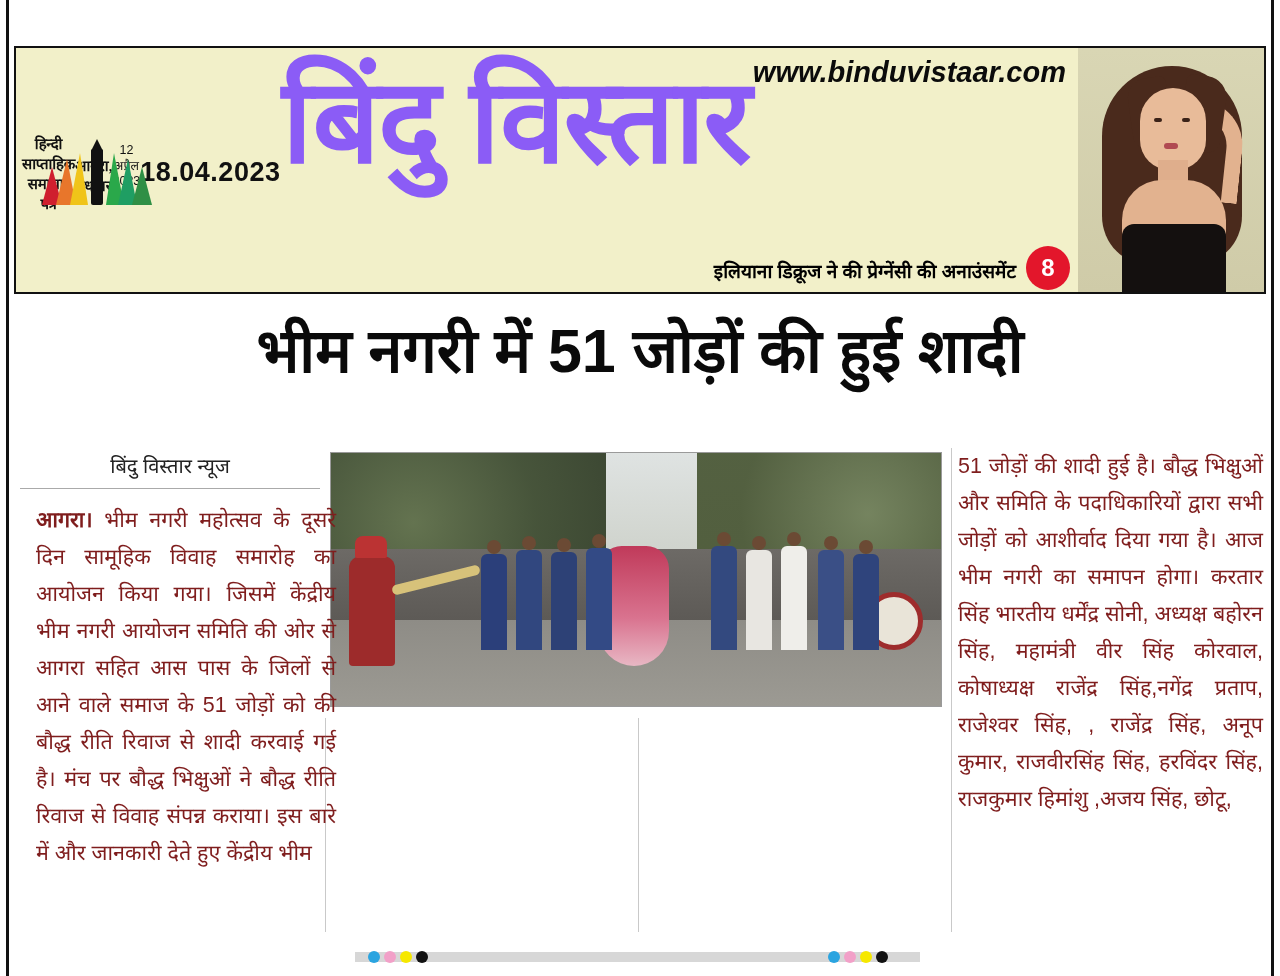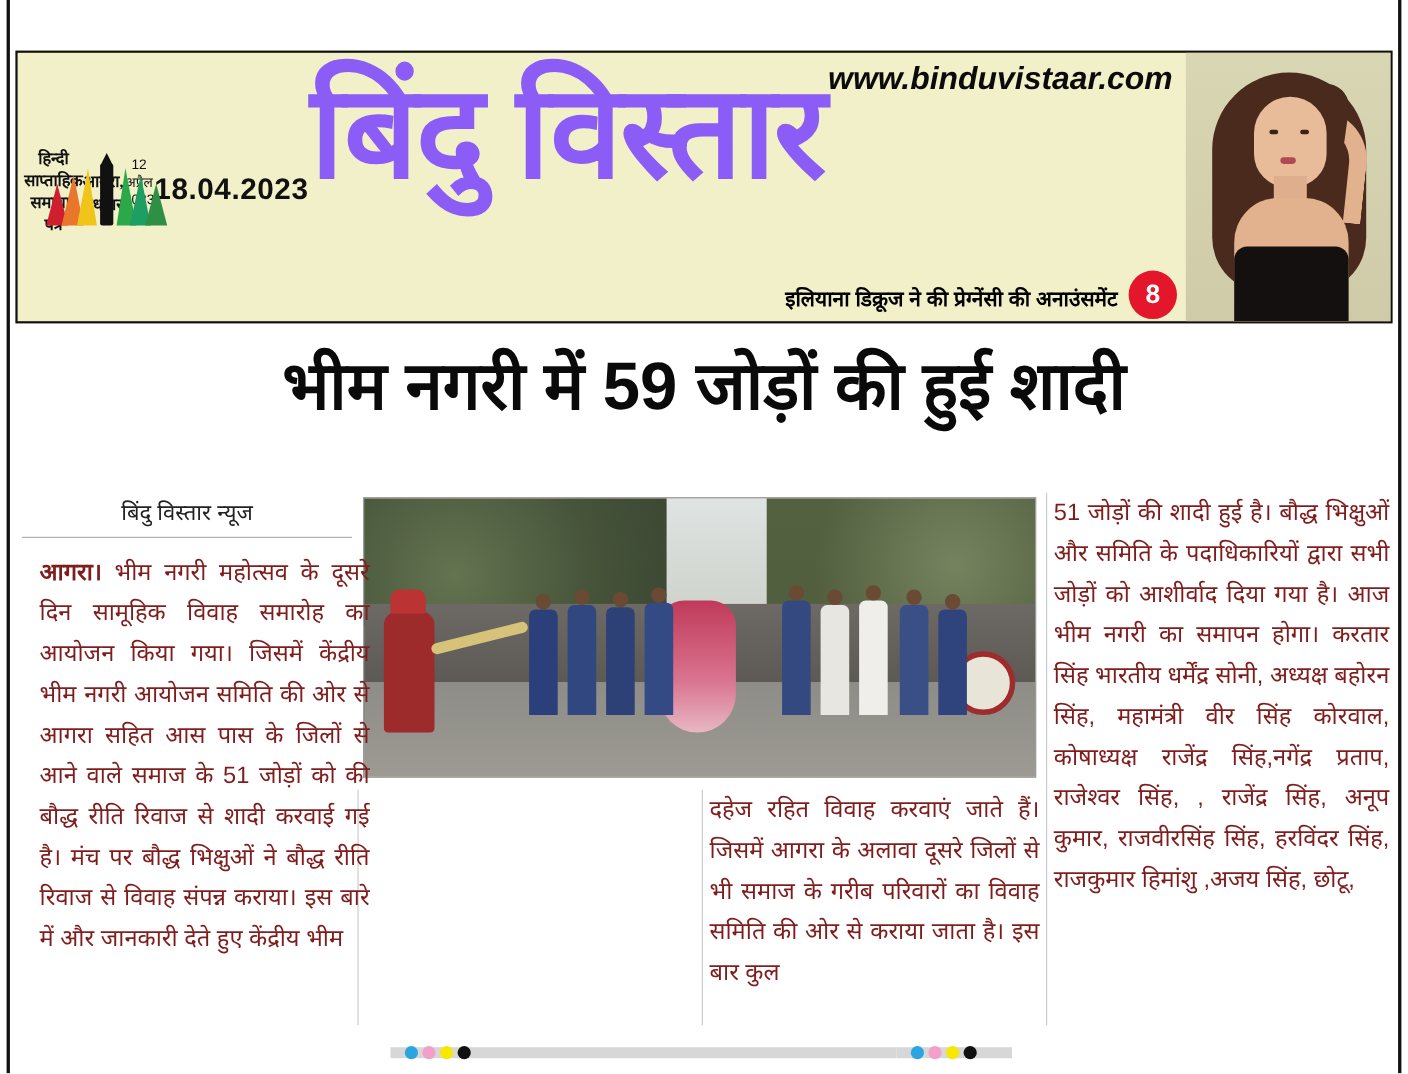--- a/index.html
+++ b/index.html
@@ -342,21 +342,21 @@
         <div class="eye-l"></div>
         <div class="eye-r"></div>
         <div class="lips"></div>
         <div class="neck"></div>
         <div class="body"></div>
         <div class="dress"></div>
       </div>
     </div>
   </div>
 
-  <div class="headline">भीम नगरी में 59 जोड़ों की हुई शादी</div>
+  <div class="headline">भीम नगरी में 51 जोड़ों की हुई शादी</div>
 
   <div class="byline">बिंदु विस्तार न्यूज</div>
   <div class="byline-rule"></div>
 
   <div class="photo">
     <div class="ph-sky"></div>
     <div class="ph-trees-l"></div>
     <div class="ph-trees-r"></div>
     <div class="ph-crowd"></div>
     <div class="ph-road"></div>
@@ -393,21 +393,20 @@
     <div class="fig" style="left:522px;height:96px;background:#2f447c;">
         <div class="head"></div>
       </div>
   </div>
 
   <div class="col-rule" style="left:325px; top:718px; height:214px;"></div>
   <div class="col-rule" style="left:638px; top:718px; height:214px;"></div>
   <div class="col-rule" style="left:951px; top:448px; height:484px;"></div>
 
   <div class="col" id="col1"><b>आगरा।</b><span> भीम नगरी महोत्सव के दूसरे दिन सामूहिक विवाह समारोह का आयोजन किया गया। जिसमें केंद्रीय भीम नगरी आयोजन समिति की ओर से आगरा सहित आस पास के जिलों से आने वाले समाज के 51 जोड़ों को की बौद्ध रीति रिवाज से शादी करवाई गई है। मंच पर बौद्ध भिक्षुओं ने बौद्ध रीति रिवाज से विवाह संपन्न कराया। इस बारे में और जानकारी देते हुए केंद्रीय भीम</span></div>
-  <div class="col" id="col3">दहेज रहित विवाह करवाएं जाते हैं। जिसमें आगरा के अलावा दूसरे जिलों से भी समाज के गरीब परिवारों का विवाह समिति की ओर से कराया जाता है। इस बार कुल</div>
   <div class="col" id="col4">51 जोड़ों की शादी हुई है। बौद्ध भिक्षुओं और समिति के पदाधिकारियों द्वारा सभी जोड़ों को आशीर्वाद दिया गया है। आज भीम नगरी का समापन होगा। करतार सिंह भारतीय धर्मेंद्र सोनी, अध्यक्ष बहोरन सिंह, महामंत्री वीर सिंह कोरवाल, कोषाध्यक्ष राजेंद्र सिंह,नगेंद्र प्रताप, राजेश्वर सिंह, , राजेंद्र सिंह, अनूप कुमार, राजवीरसिंह सिंह, हरविंदर सिंह, राजकुमार हिमांशु ,अजय सिंह, छोटू,</div>
 
   <div class="footer">
     <div class="reg-bar" style="left:355px; top:4px; width:105px;"></div>
     <div class="dots" style="left:368px; top:3px;">
       <div class="dot" style="background:#2ba4e0"></div>
       <div class="dot" style="background:#f2a0c8"></div>
       <div class="dot" style="background:#f6e800"></div>
       <div class="dot" style="background:#111111"></div>
     </div>

